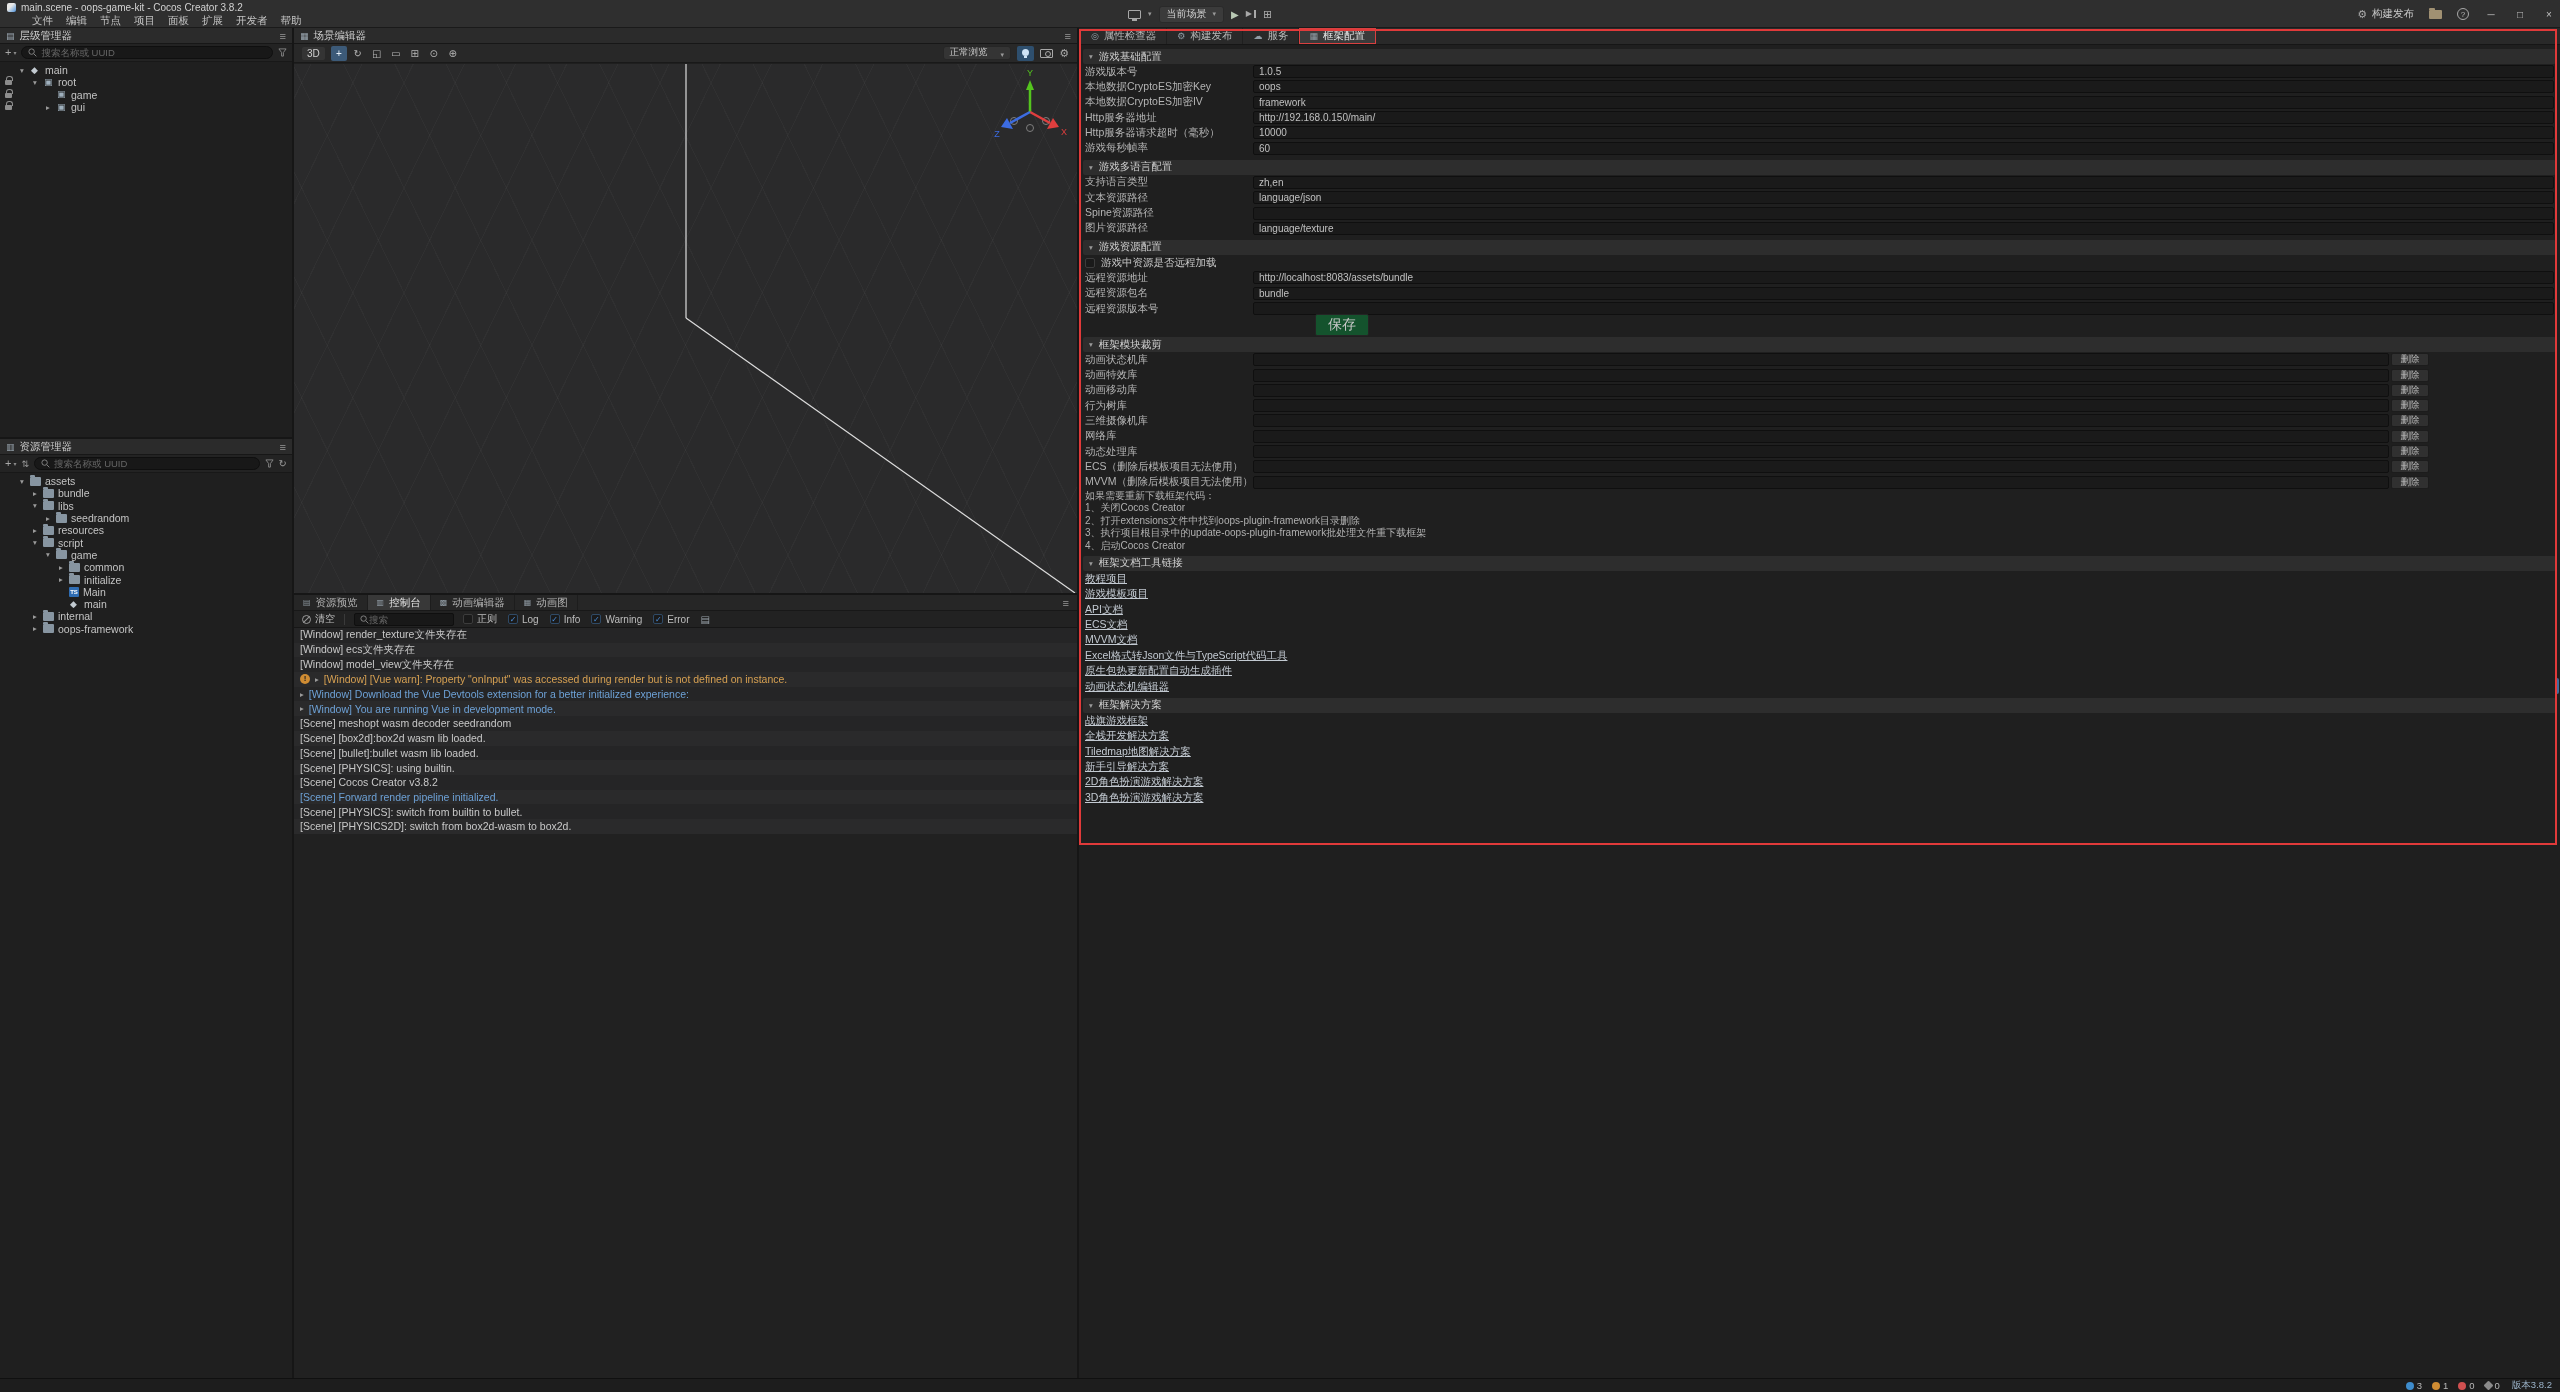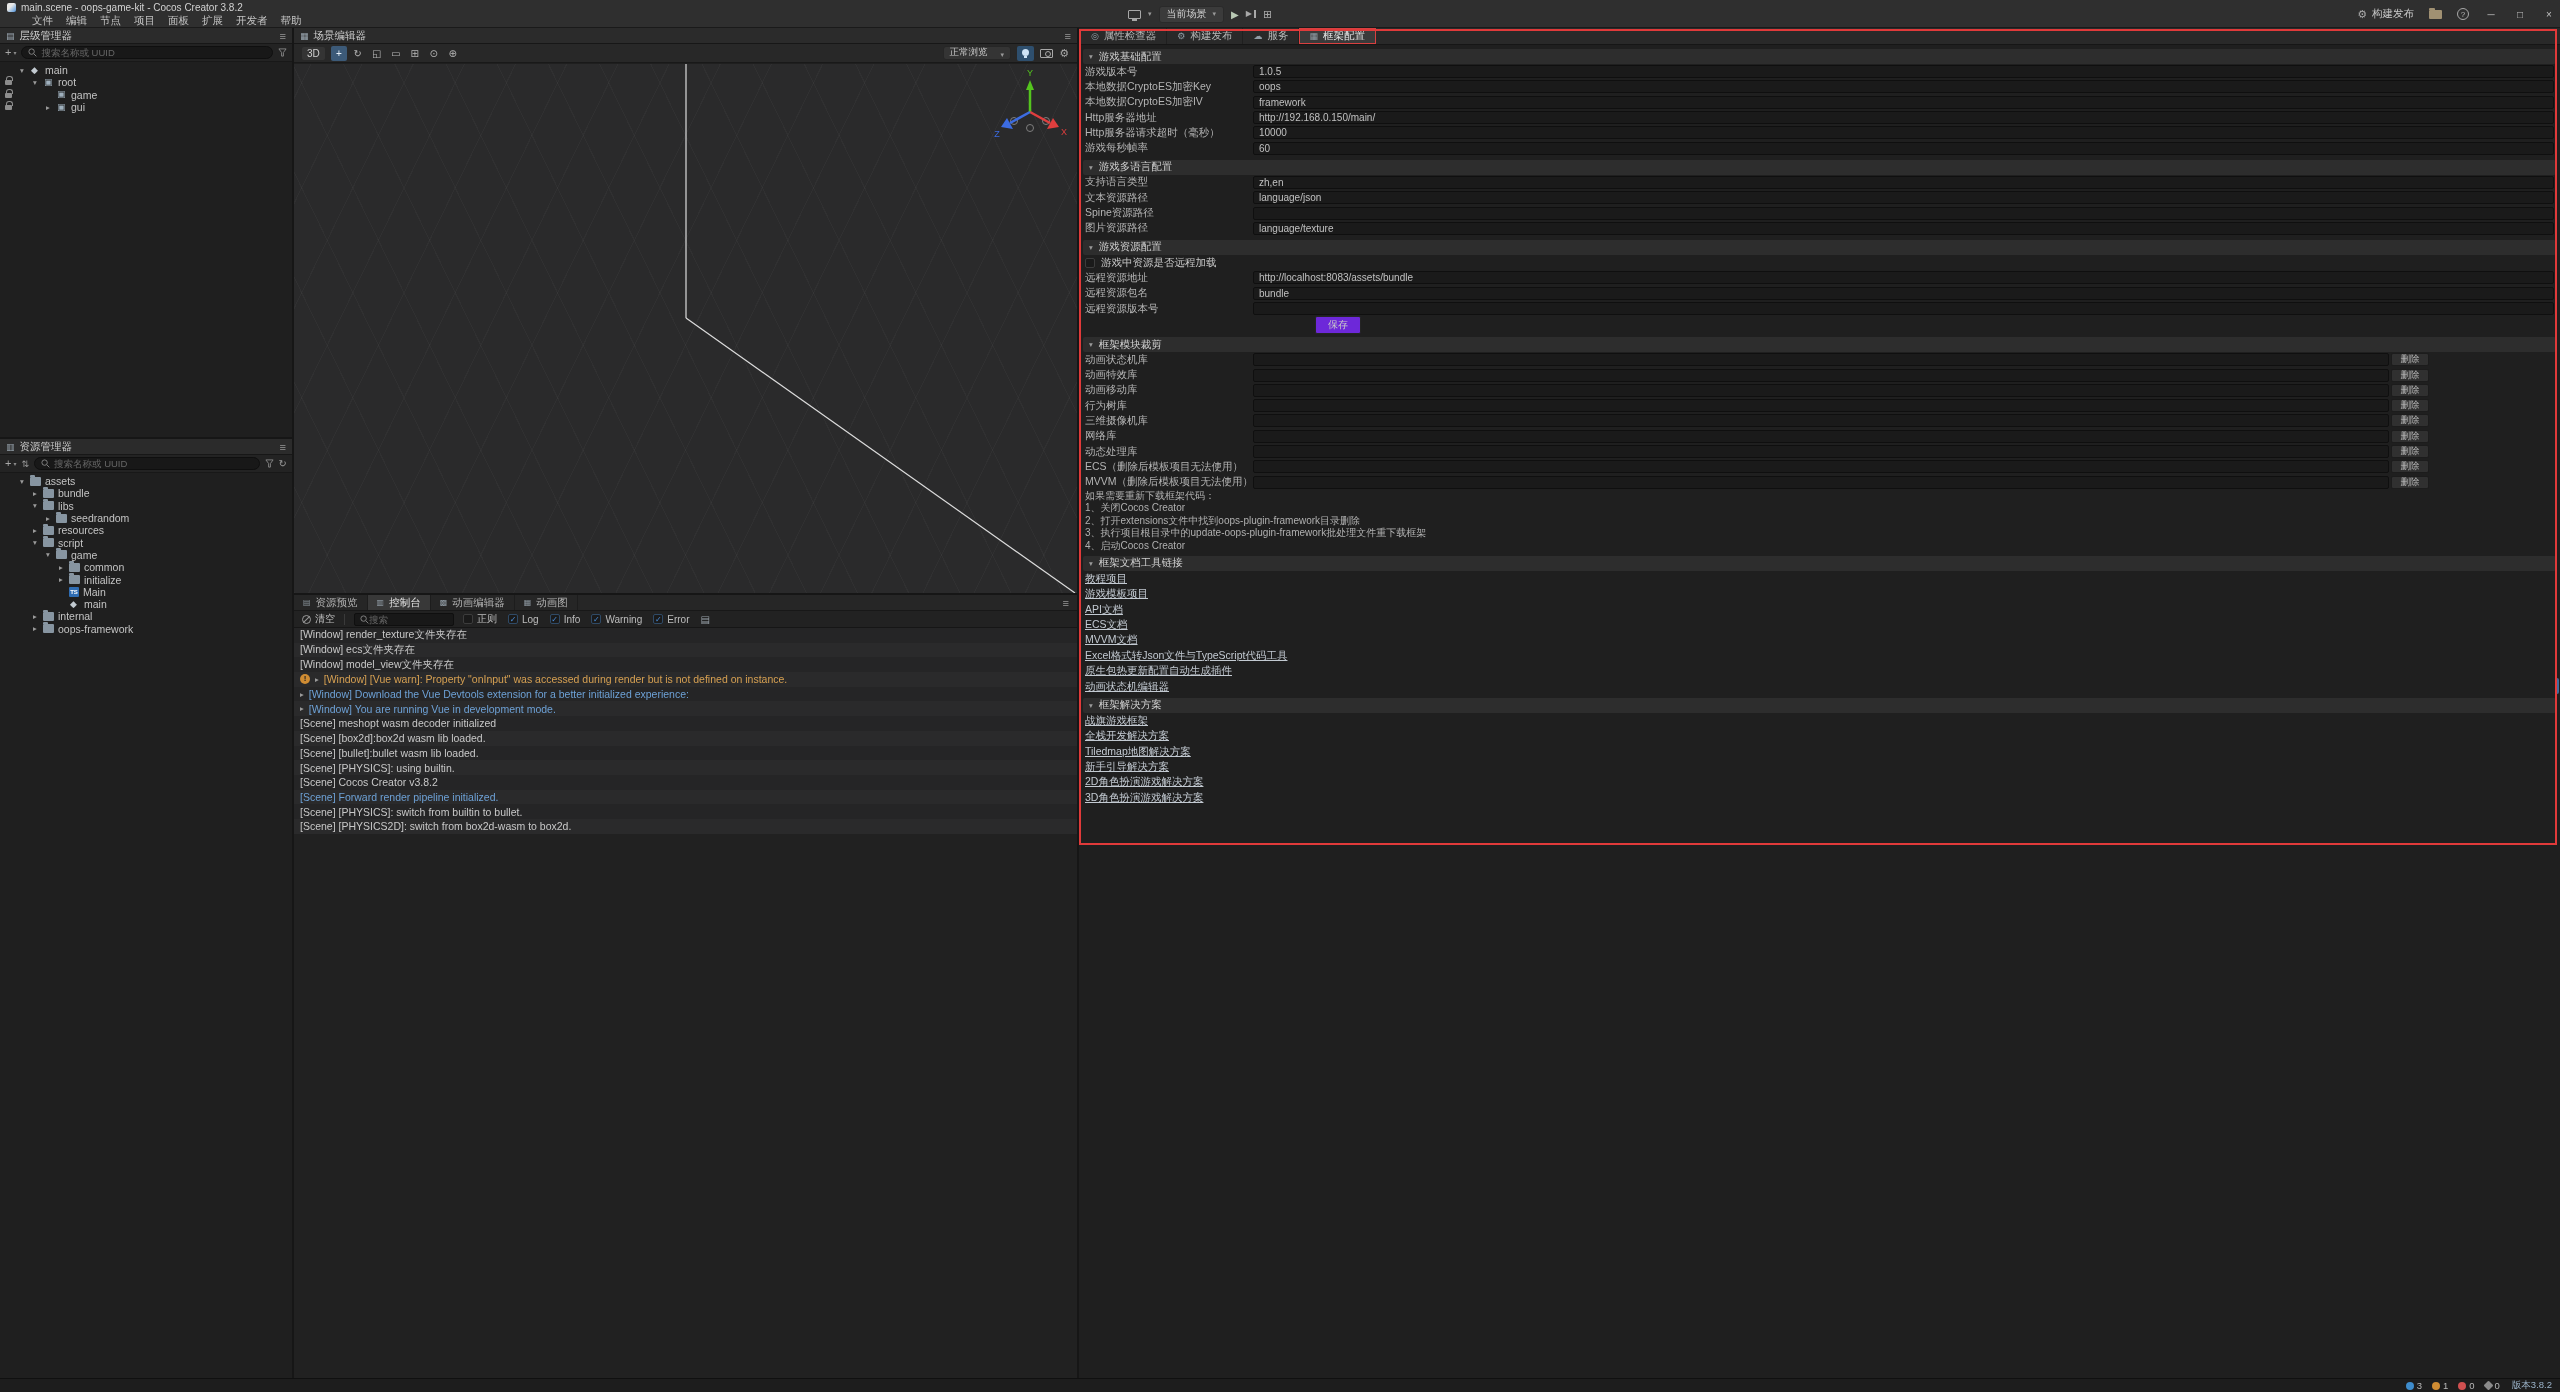--- a/index.html
+++ b/index.html
@@ -130,21 +130,21 @@
   .ins-tab[data-active="true"]{background:#3a3a3a;color:#e8e8e8;outline:1px solid #d84040;outline-offset:-1px;}
   .ins-content{position:absolute;left:0;top:17px;right:0;bottom:0;padding:4px 4px 0 4px;font-size:10.5px;overflow:hidden;}
   .ins-section{margin-bottom:4px;}
   .ins-sec-header{height:15px;background:#2d2d2d;border-radius:2px;display:flex;align-items:center;gap:6px;padding:0 6px;color:#d0d0d0;}
   .chev{font-size:7.5px;color:#9a9a9a;}
   .ins-row{height:15.3px;display:flex;align-items:center;padding-left:2px;}
   .ins-label{width:168px;flex:none;color:#b4b4b4;white-space:nowrap;overflow:hidden;}
   .ins-input{flex:1;height:13px;background:#1a1a1a;border:1px solid #0f0f0f;border-radius:2px;color:#c0c0c0;font-size:10px;padding:0 5px;margin-right:2px;font-family:inherit;outline:none;}
   .ins-check{width:10px;height:10px;background:#1a1a1a;border:1px solid #3c3c3c;border-radius:2px;margin-right:6px;flex:none;}
   .save-row{height:17px;display:flex;align-items:center;}
-  .btn{background:#6d28d9;border:1px solid #242424;border-radius:2px;color:#c8c8c8;font-size:10px;padding:1px 12px;margin-left:232px;font-family:inherit;}
+  .btn{background:#14532d;border:1px solid #242424;border-radius:2px;color:#c8c8c8;font-size:14px;padding:1px 12px;margin-left:232px;font-family:inherit;}
   .mod-row{height:15.3px;display:flex;align-items:center;padding-left:2px;}
   .mod-bar{width:1136px;height:13px;background:#1a1a1a;border:1px solid #0f0f0f;border-radius:2px;flex:none;}
   .mod-del{width:38px;height:13px;background:#303030;border:1px solid #1c1c1c;border-radius:2px;color:#b8b8b8;font-size:9.5px;margin-left:2px;font-family:inherit;display:flex;align-items:center;justify-content:center;}
   .ins-note{height:12.4px;display:flex;align-items:center;color:#b0b0b0;font-size:10px;padding-left:2px;white-space:nowrap;}
   .ins-link{display:block;width:max-content;height:15.4px;line-height:15.4px;color:#c3cad2;text-decoration:underline;font-size:10.5px;padding-left:2px;cursor:pointer;}
   .ins-scrollbit{position:absolute;right:1px;top:650px;width:4px;height:16px;background:#3f6c9e;border-radius:2px;}
 
   .red-annot{position:absolute;left:1079px;top:29px;width:1478px;height:816px;border:2px solid #e03a3a;pointer-events:none;z-index:40;}
 
   
@@ -522,21 +522,21 @@
         </div>
 
         <div class="log-row" data-type="info" data-expand="true">
 
           <span class="log-arrow">▸</span>
           <span class="log-text">[Window] You are running Vue in development mode.</span>
         </div>
 
         <div class="log-row" data-type="log">
 
-          <span class="log-text">[Scene] meshopt wasm decoder initialized</span>
+          <span class="log-text">[Scene] meshopt wasm decoder seedrandom</span>
         </div>
 
         <div class="log-row" data-type="log">
 
           <span class="log-text">[Scene] [box2d]:box2d wasm lib loaded.</span>
         </div>
 
         <div class="log-row" data-type="log">
 
           <span class="log-text">[Scene] [bullet]:bullet wasm lib loaded.</span>

